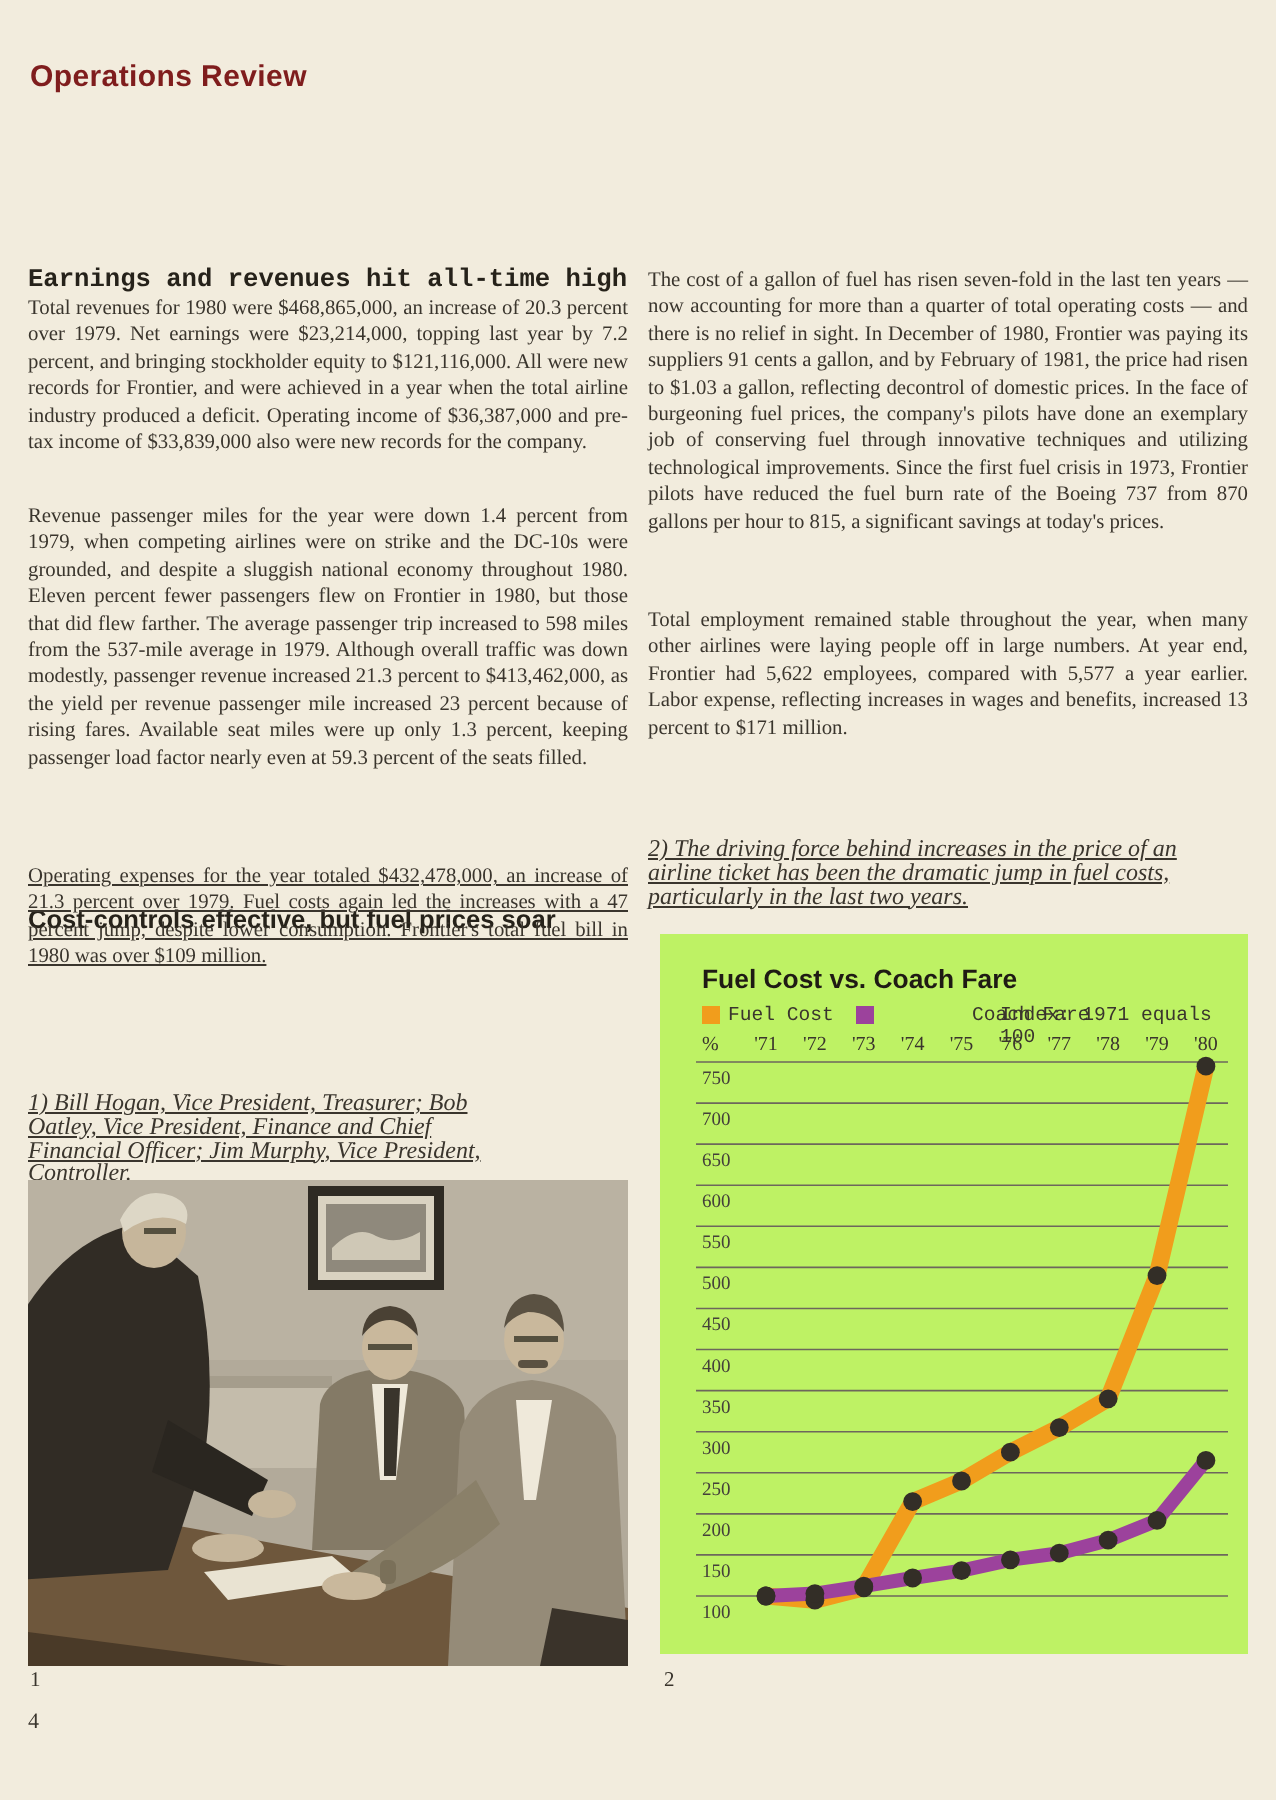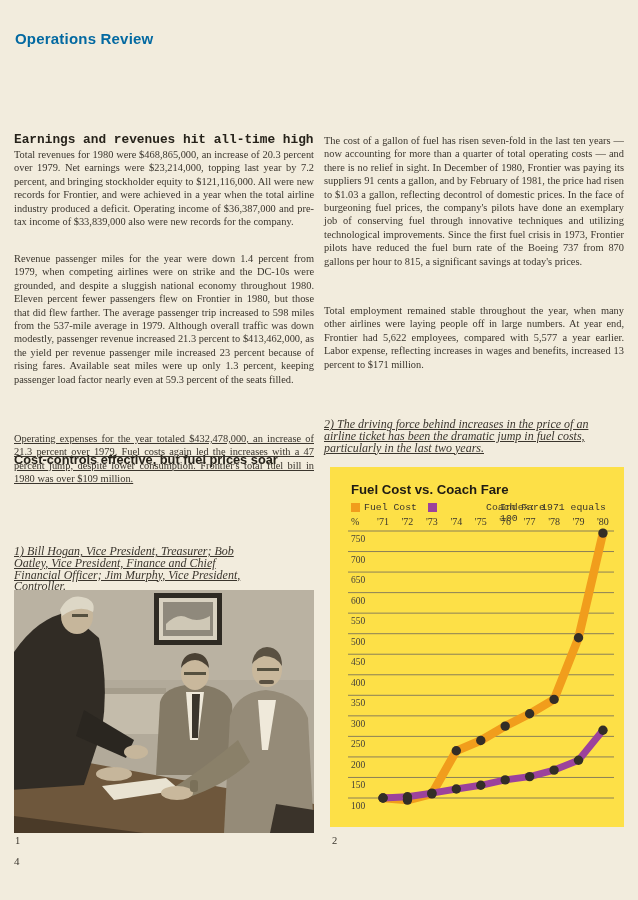--- a/index.html
+++ b/index.html
@@ -4,42 +4,42 @@
 <style>
   html,body{margin:0;padding:0;background:#e9e4d5;}
   .page{
     position:relative; width:638px; height:900px; margin:0 auto;
     background:#f2ecdd; overflow:hidden;
     font-family:"Liberation Serif", serif; color:#3a352d;
   }
   .page-title{
     position:absolute; left:15px; top:30px;
     font-family:"Liberation Sans", sans-serif; font-weight:bold;
-    font-size:15px; color:#0369a1; letter-spacing:0.2px;
+    font-size:15px; color:#7f1d1d; letter-spacing:0.2px;
   }
   .col-block{position:absolute; width:300px;}
   .heading{
     font-family:"Liberation Sans", sans-serif; font-weight:bold;
     font-size:12.8px; color:#26221a; margin:0;
   }
   .body-text{
     font-size:10.4px; line-height:13.4px; text-align:justify; margin:0;
   }
   .caption{
     font-style:italic; font-size:12px; line-height:11.8px; margin:0;text-decoration:underline;
   }
   .photo{
     position:absolute; left:14px; top:590px; width:300px; height:243px;
     background:#b3ab9c; overflow:hidden;
   }
   .fig-num{position:absolute; font-size:10.5px; color:#3a352d;}
   .page-num{position:absolute; left:14px; top:855px; font-size:11px; color:#3a352d;}
   .chart-panel{
     position:absolute; left:330px; top:467px; width:294px; height:360px;
-    background:#fde047;
+    background:#bef264;
   }
   .chart-title{
     position:absolute; left:21px; top:15px;
     font-family:"Liberation Sans", sans-serif; font-weight:bold;
     font-size:13.2px; color:#1f1b14;
   }
   .legend-row{
     position:absolute; left:21px; top:36px; height:11px; width:260px;
     font-size:9.8px; color:#3a352d;font-family:Liberation Mono, monospace;
   }

